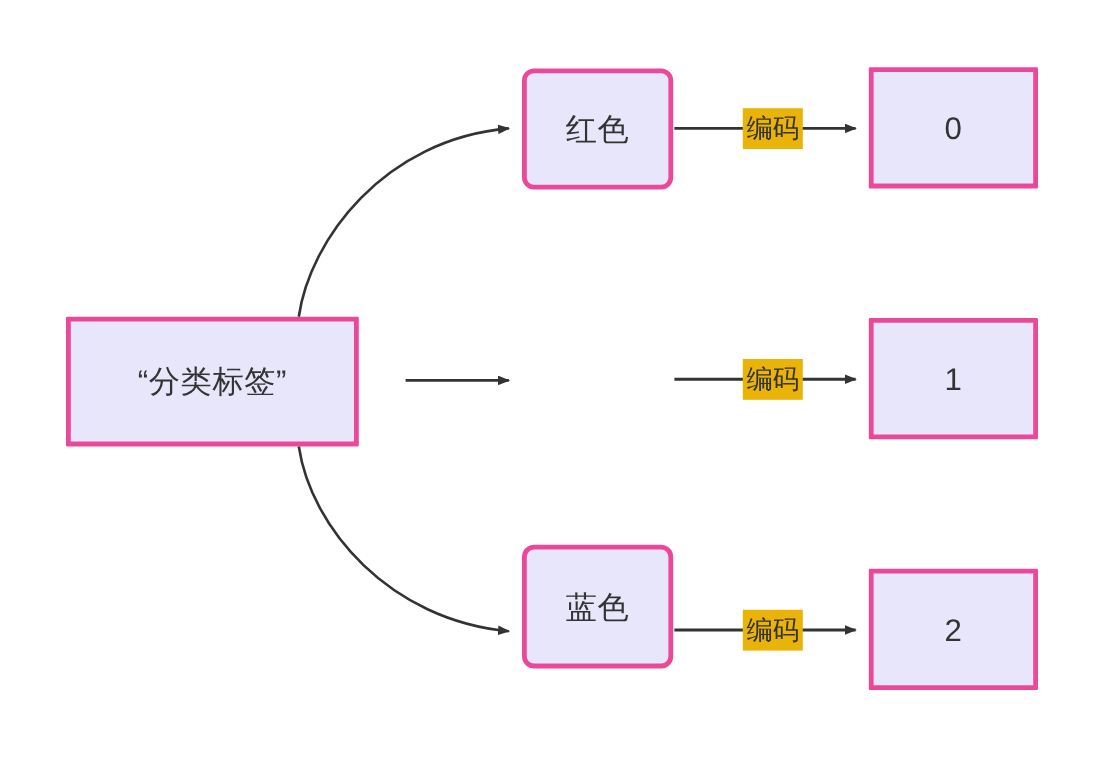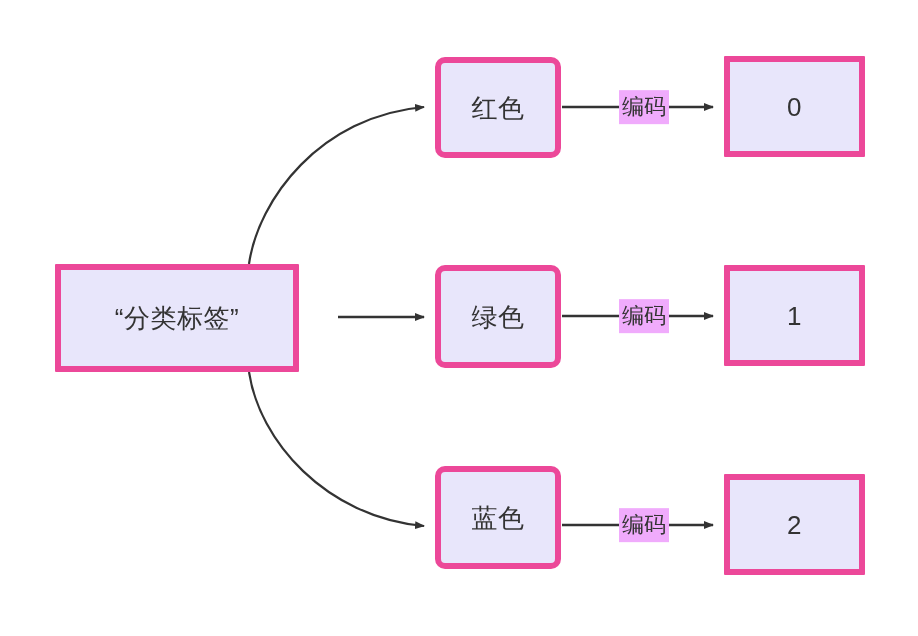--- a/index.html
+++ b/index.html
@@ -22,21 +22,21 @@
     left: 0;
     top: 0;
     width: 918px;
     height: 636px;
     pointer-events: none;
   }
   .node {
     position: absolute;
     box-sizing: border-box;
     background: #e8e6fb;
-    border: 6px solid #ec4899;
+    border: 4px solid #ec4899;
     display: flex;
     align-items: center;
     justify-content: center;
     color: #333333;
     font-size: 26px;
     line-height: 1;
     letter-spacing: 0.5px;
     white-space: nowrap;
   }
   .node.rounded {
@@ -44,21 +44,21 @@
   }
   .node.sharp {
     border-radius: 1px;
   }
   .node-label {
     display: block;
     color: #333333;
   }
   .edge-label {
     position: absolute;
-    background: #f0abfc;
+    background: #eab308;
     color: #333333;
     font-size: 22px;
     line-height: 1.35;
     padding: 2px 3px;
     white-space: nowrap;
     transform: translate(-50%, -50%);
   }
 </style>
 </head>
 <body>
@@ -86,25 +86,22 @@
   </svg>
 
   <div class="node sharp" style="left:55px; top:264px; width:244px; height:108px;">
     <span class="node-label">“分类标签”</span>
   </div>
 
   <div class="node rounded" style="left:435px; top:57px; width:126px; height:101px;">
     <span class="node-label">红色</span>
   </div>
 
-  <div class="node rounded" style="left:435px; top:265px; width:126px; height:103px;">
-    <span class="node-label">绿色</span>
-  </div>
 
-  <div class="node rounded" style="left:435px; top:466px; width:126px; height:103px;">
+  <div class="node rounded" style="left:435px; top:454px; width:126px; height:103px;">
     <span class="node-label">蓝色</span>
   </div>
 
   <div class="node sharp" style="left:724px; top:56px; width:141px; height:101px;">
     <span class="node-label">0</span>
   </div>
 
   <div class="node sharp" style="left:724px; top:265px; width:141px; height:101px;">
     <span class="node-label">1</span>
   </div>

